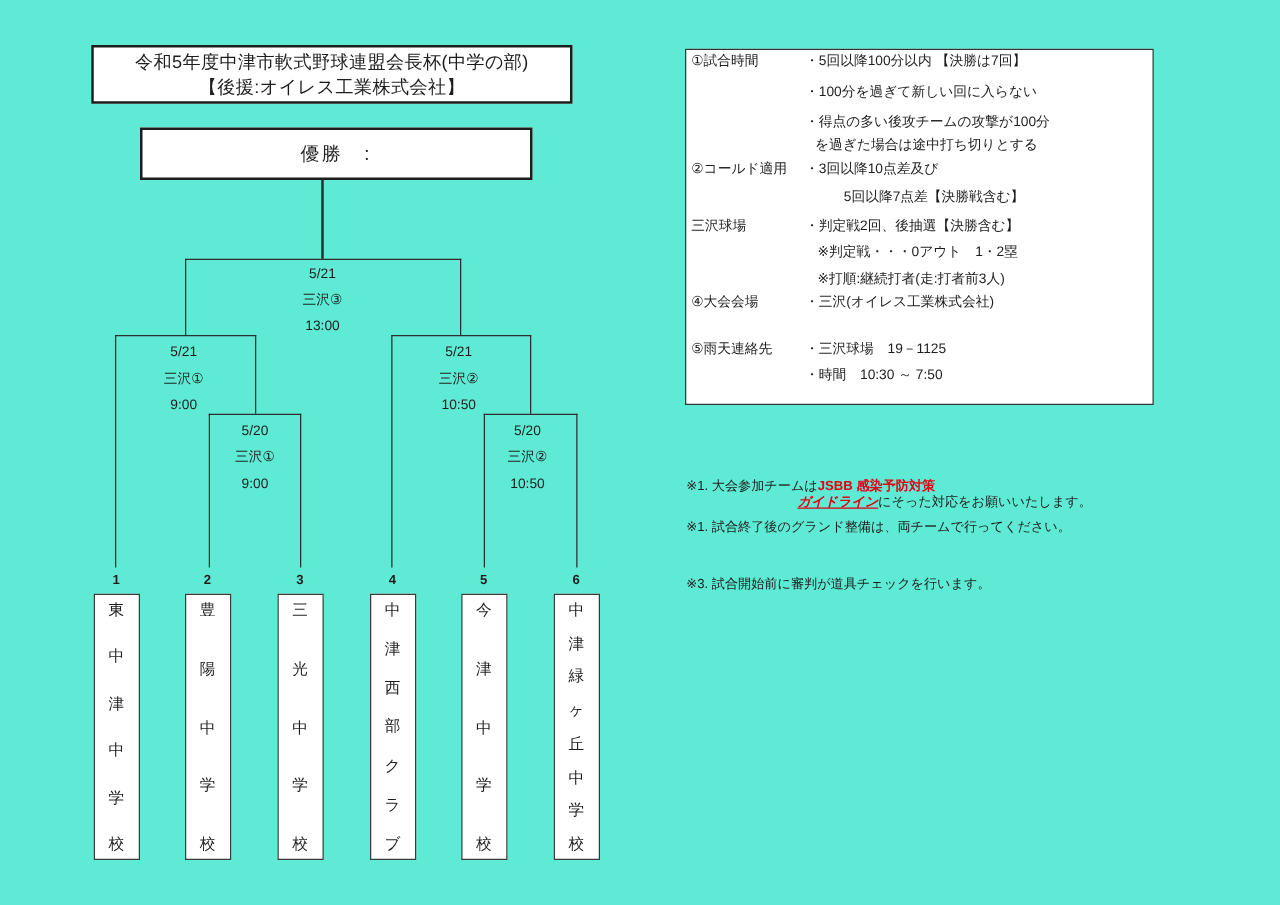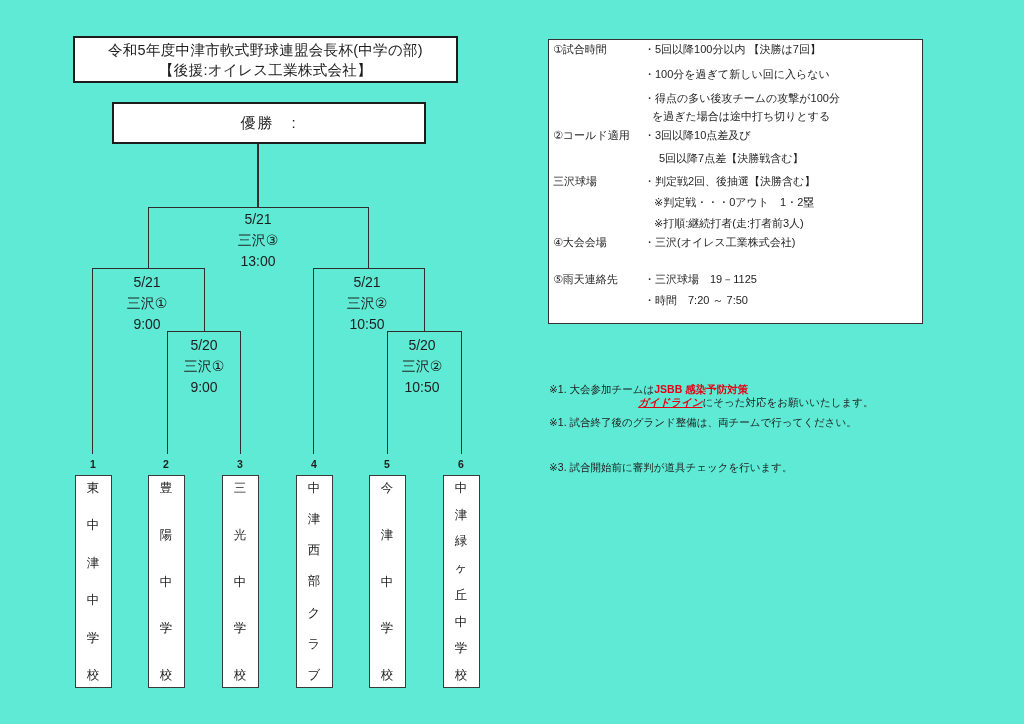--- a/index.html
+++ b/index.html
@@ -17,21 +17,21 @@
   .champion-box{
     position:absolute;left:112px;top:102px;width:314px;height:42px;
     border:2px solid #1d1d1d;box-sizing:border-box;background:#fff;
     display:flex;align-items:center;justify-content:center;
     font-size:15px;letter-spacing:2px;
   }
   
   .bl{position:absolute;background:#2e2e2e;}
   
   .mlabel{position:absolute;transform:translateX(-50%);text-align:center;
-    font-size:14px;white-space:nowrap;}
+    font-size:11px;white-space:nowrap;}
   .mlabel div{line-height:21px;height:21px;}
   
   .team{position:absolute;top:458px;width:37px;text-align:center;}
   .seed{font-size:10.5px;font-weight:bold;line-height:12px;height:12px;margin-bottom:5px;}
   .tbox{
     border:1.4px solid #3a3a3a;box-sizing:border-box;height:213px;width:37px;
     display:flex;flex-direction:column;justify-content:space-between;align-items:center;
     padding:5px 0;font-size:12.5px;background:#fff;
   }
   .tch{display:block;line-height:14px;}
@@ -173,30 +173,30 @@
     </div>
 
   <div class="rules-box">
     <div class="rl" style="left:4px;top:3px">①試合時間</div>
     <div class="rl" style="left:95px;top:3px">・5回以降100分以内 【決勝は7回】</div>
     <div class="rl" style="left:95px;top:28px">・100分を過ぎて新しい回に入らない</div>
     <div class="rl" style="left:95px;top:52px">・得点の多い後攻チームの攻撃が100分</div>
     <div class="rl" style="left:103px;top:70px">を過ぎた場合は途中打ち切りとする</div>
     <div class="rl" style="left:4px;top:89px">②コールド適用</div>
     <div class="rl" style="left:95px;top:89px">・3回以降10点差及び</div>
-    <div class="rl" style="left:110px;top:112px">5回以降7点差【決勝戦含む】</div>
+    <div class="rl" style="left:126px;top:112px">5回以降7点差【決勝戦含む】</div>
     <div class="rl" style="left:4px;top:135px">三沢球場</div>
     <div class="rl" style="left:95px;top:135px">・判定戦2回、後抽選【決勝含む】</div>
     <div class="rl" style="left:105px;top:156px">※判定戦・・・0アウト　1・2塁</div>
     <div class="rl" style="left:105px;top:177px">※打順:継続打者(走:打者前3人)</div>
     <div class="rl" style="left:4px;top:196px">④大会会場</div>
     <div class="rl" style="left:95px;top:196px">・三沢(オイレス工業株式会社)</div>
     <div class="rl" style="left:4px;top:233px">⑤雨天連絡先</div>
     <div class="rl" style="left:95px;top:233px">・三沢球場　19－1125</div>
-    <div class="rl" style="left:95px;top:254px">・時間　7:20 ～ 7:50</div>
+    <div class="rl" style="left:95px;top:254px">・時間　10:30 ～ 7:50</div>
   </div>
 
   <div class="note" style="left:549px;top:383px">
     <span>※1. 大会参加チームは</span><span class="red" style="color: rgb(230, 0, 18);">JSBB 感染予防対策</span>
   </div>
   <div class="note" style="left:638px;top:396px">
     <span class="red it" style="color: rgb(230, 0, 18);">ガイドライン</span><span>にそった対応をお願いいたします。</span>
   </div>
   <div class="note" style="left:549px;top:416px">※1. 試合終了後のグランド整備は、両チームで行ってください。</div>
   <div class="note" style="left:549px;top:461px">※3. 試合開始前に審判が道具チェックを行います。</div>

